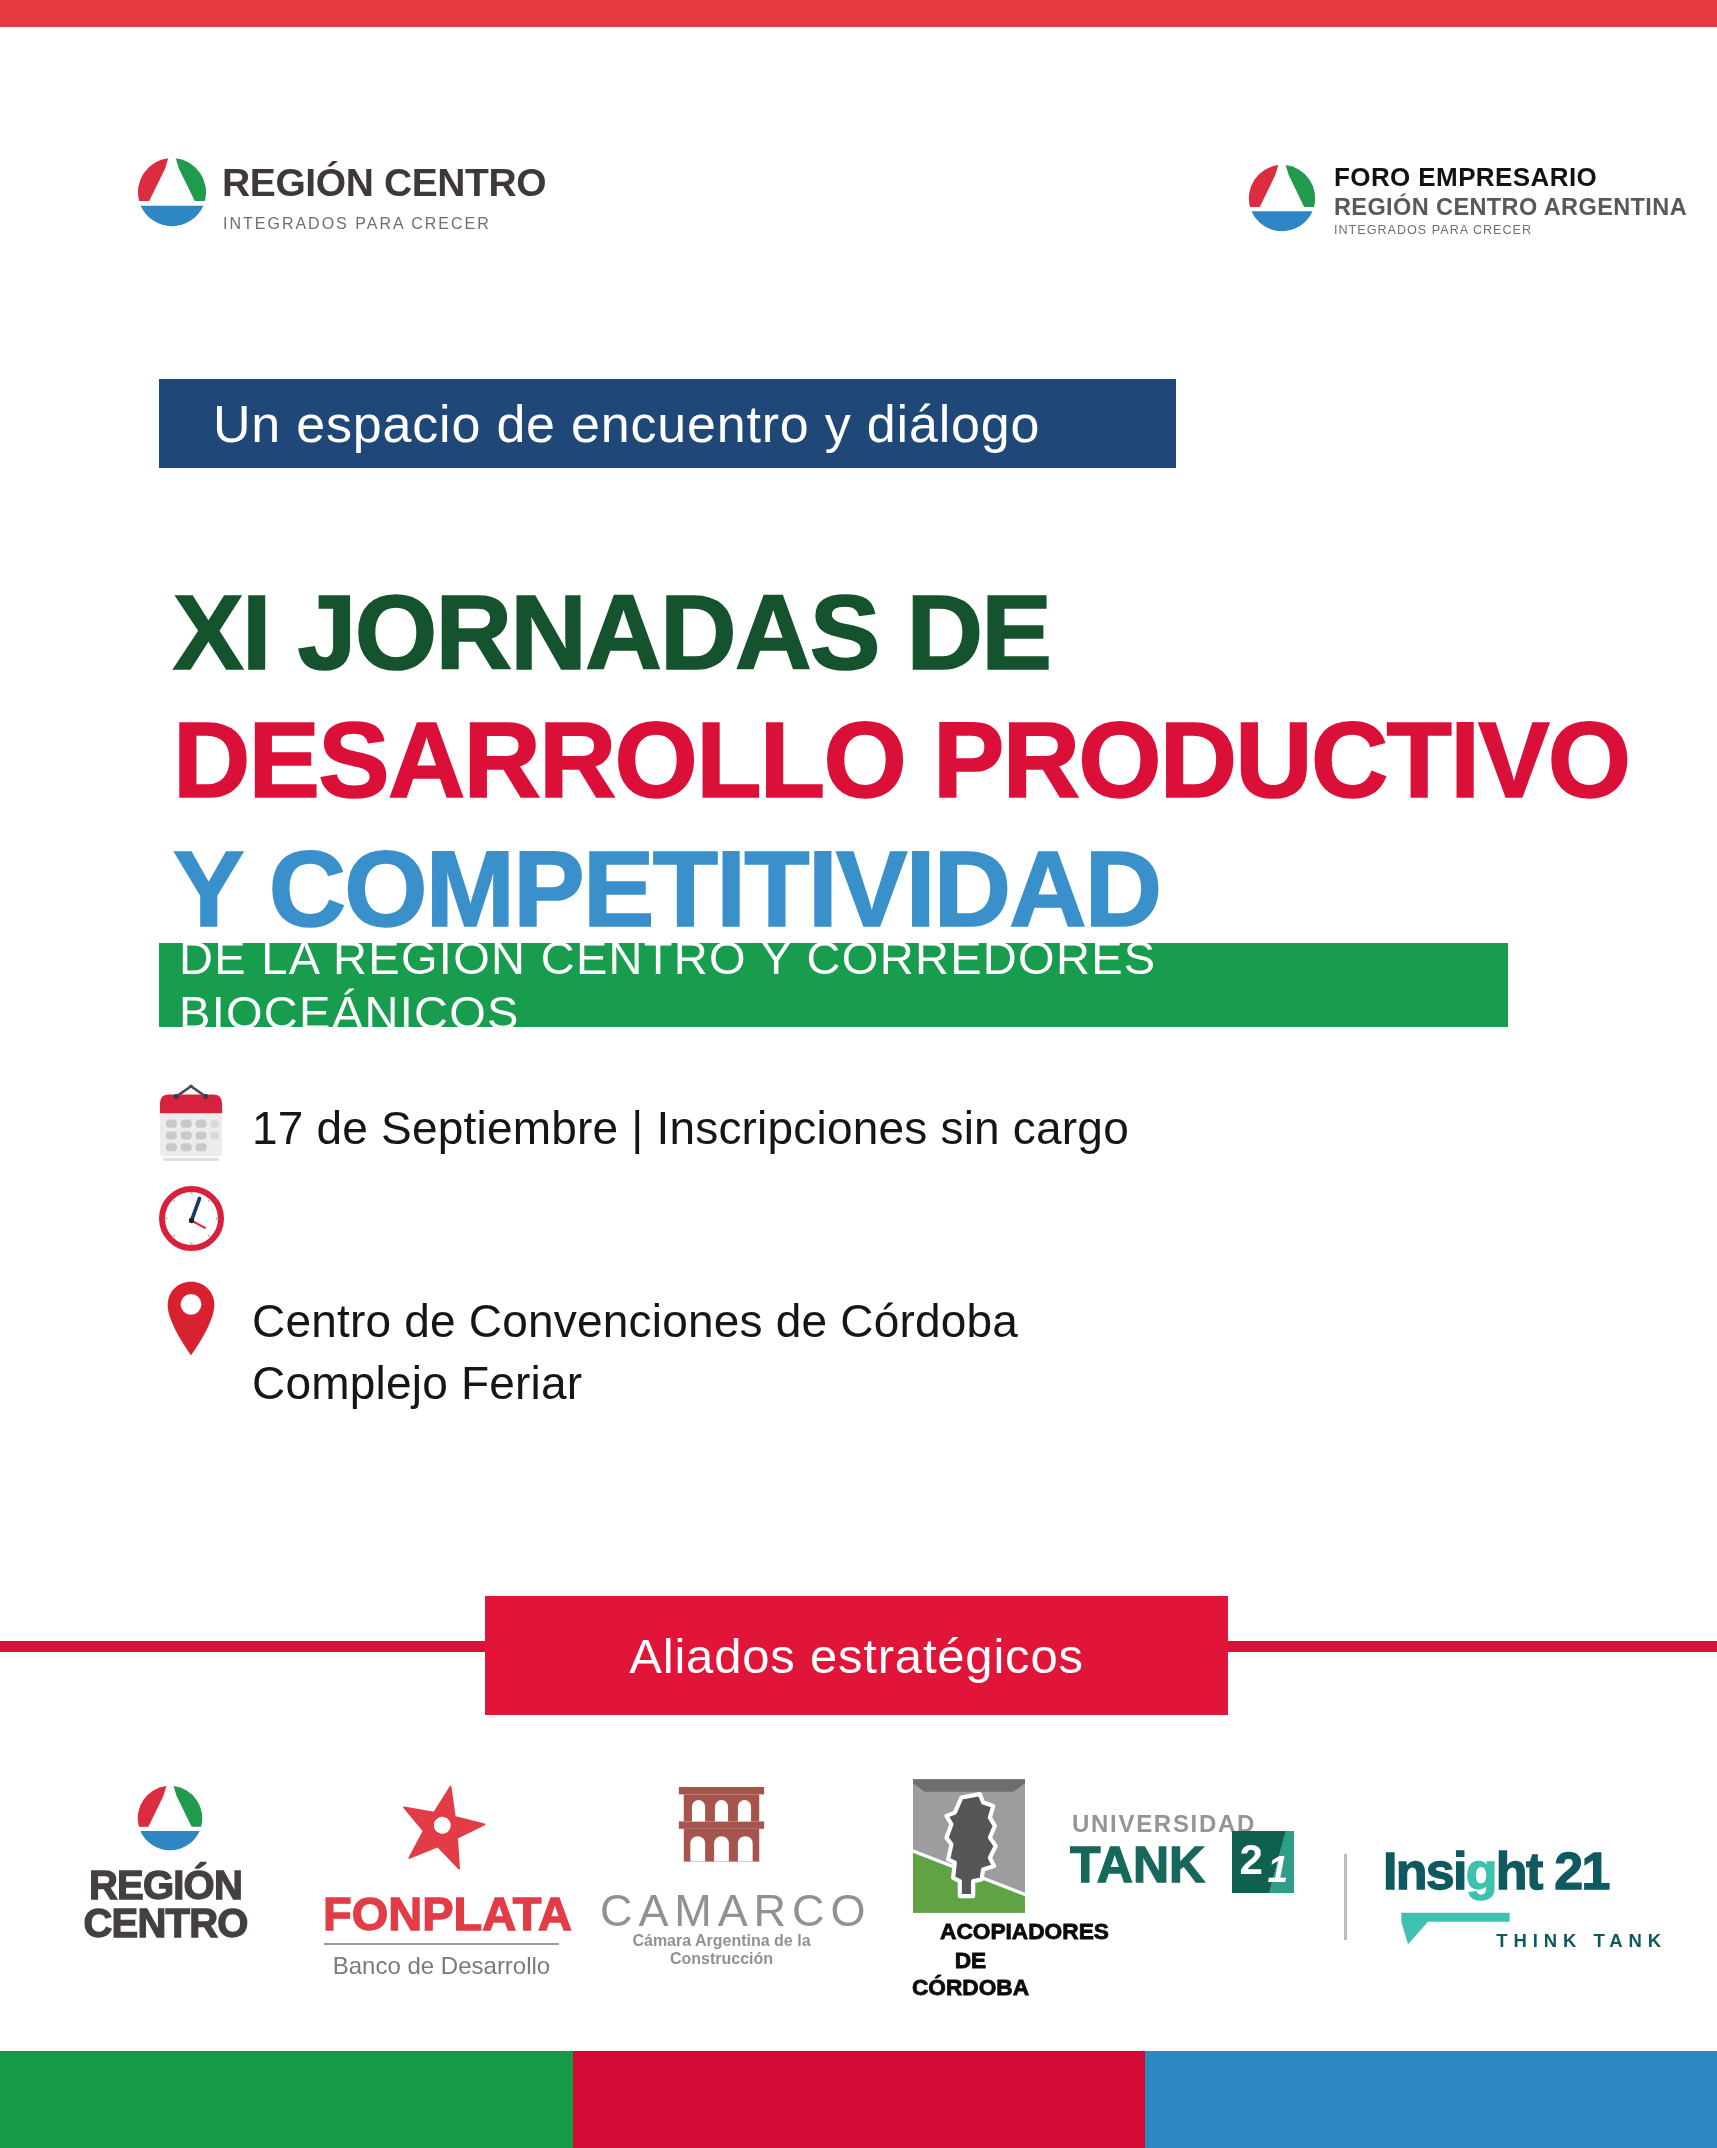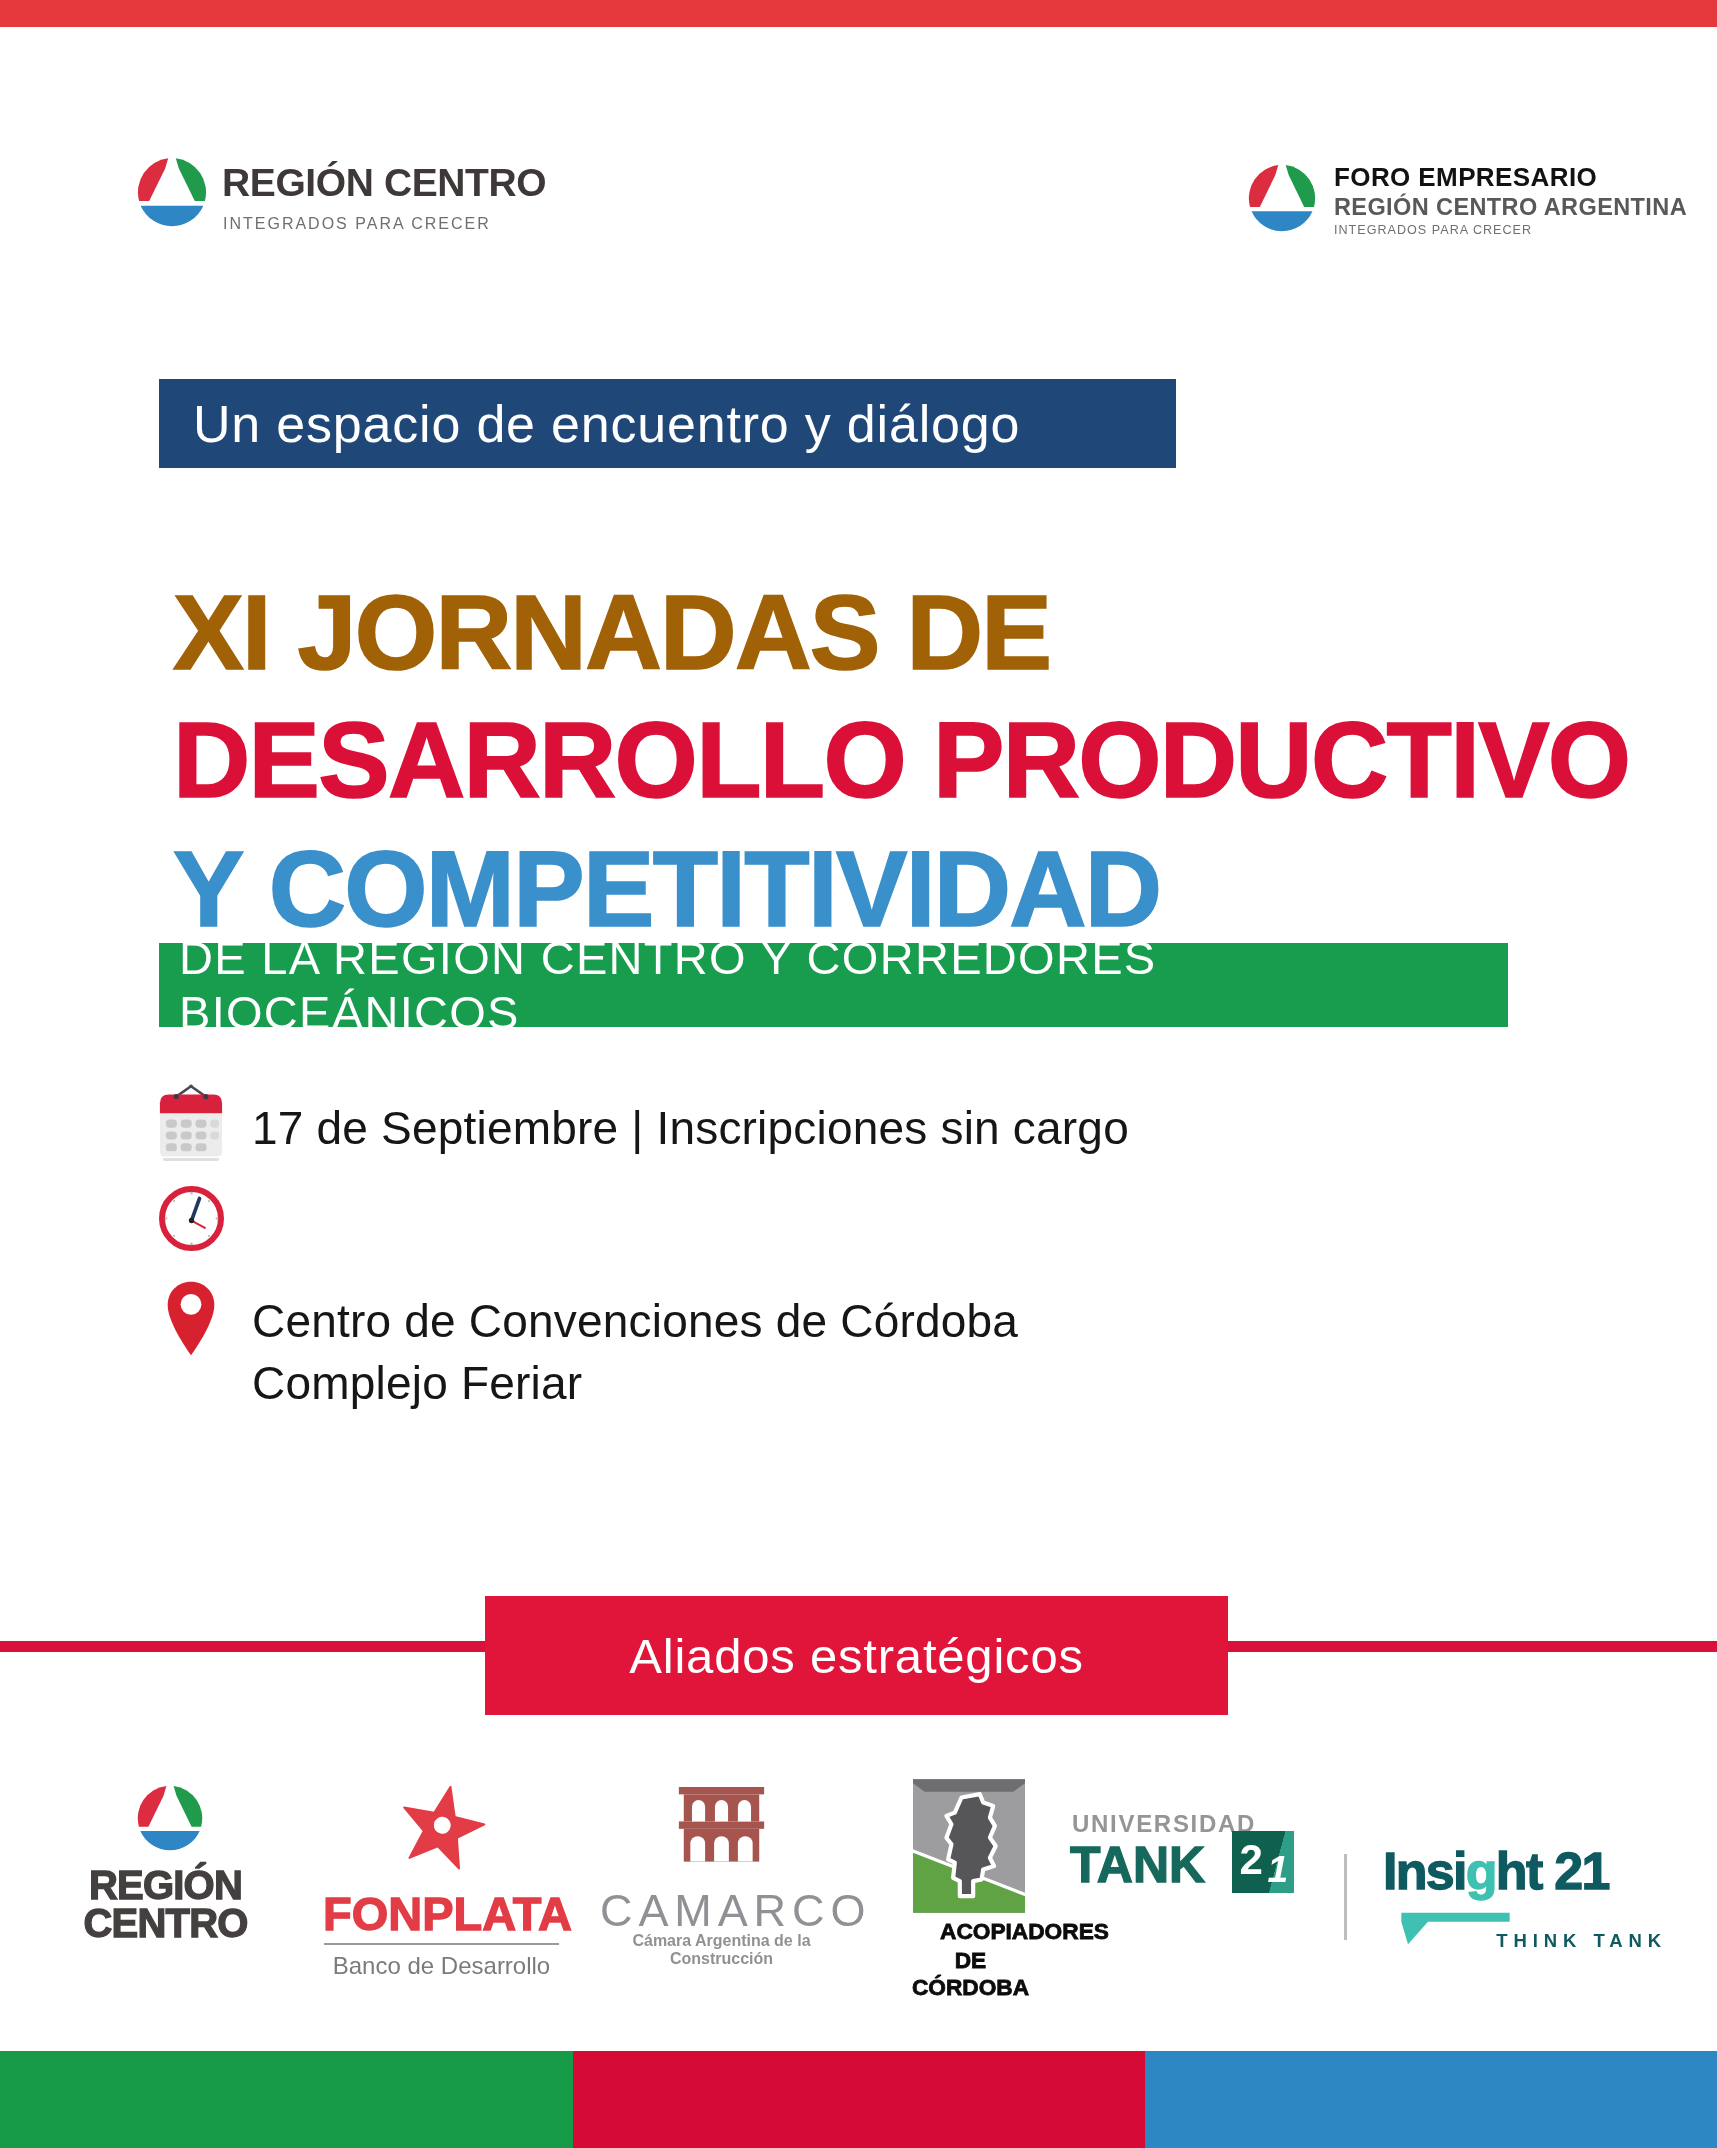--- a/index.html
+++ b/index.html
@@ -20,26 +20,26 @@
   #hdr-left-logo{left:134px;top:154px;width:76px;height:76px;}
   #hdr-left-name{left:222px;top:161px;font-size:39px;font-weight:bold;color:#3E3938;letter-spacing:-0.4px;}
   #hdr-left-tag{left:223px;top:215px;font-size:16px;color:#6E6F71;letter-spacing:2px;}
   #hdr-right-logo{left:1245px;top:161px;width:74px;height:74px;}
   #hdr-right-l1{left:1334px;top:162px;font-size:26px;font-weight:bold;color:#121212;letter-spacing:0.4px;}
   #hdr-right-l2{left:1334px;top:194px;font-size:23.5px;font-weight:bold;color:#58595B;letter-spacing:0.4px;}
   #hdr-right-l3{left:1334px;top:223px;font-size:12.6px;color:#6E6F71;letter-spacing:1px;}
 
   
   #intro-banner{left:159px;top:379px;width:1017px;height:89px;background:#1F4778;
-    display:flex;align-items:center;padding-left:34px;box-sizing:border-box;
+    display:flex;align-items:center;padding-left:54px;box-sizing:border-box;
     color:#ffffff;font-size:52px;letter-spacing:0.8px;}
 
   
   .title-line{left:173px;line-height:1;font-weight:bold;-webkit-text-stroke:1.7px currentColor;letter-spacing:-1.7px;}
-  #title-l1{top:579px;font-size:106px;color:#a16207;}
+  #title-l1{top:579px;font-size:106px;color:#14532d;}
   #title-l2{top:707px;font-size:107px;color:#DB1038;}
   #title-l3{top:836px;font-size:107px;color:#3A90CB;}
 
   
   #subtitle-banner{left:159px;top:943px;width:1349px;height:84px;background:#189C4E;
     display:flex;align-items:center;padding-left:20px;box-sizing:border-box;
     color:#ffffff;font-size:47px;letter-spacing:1.3px;}
 
   
   .detail-text{color:#161616;font-size:46px;letter-spacing:0.2px;}

